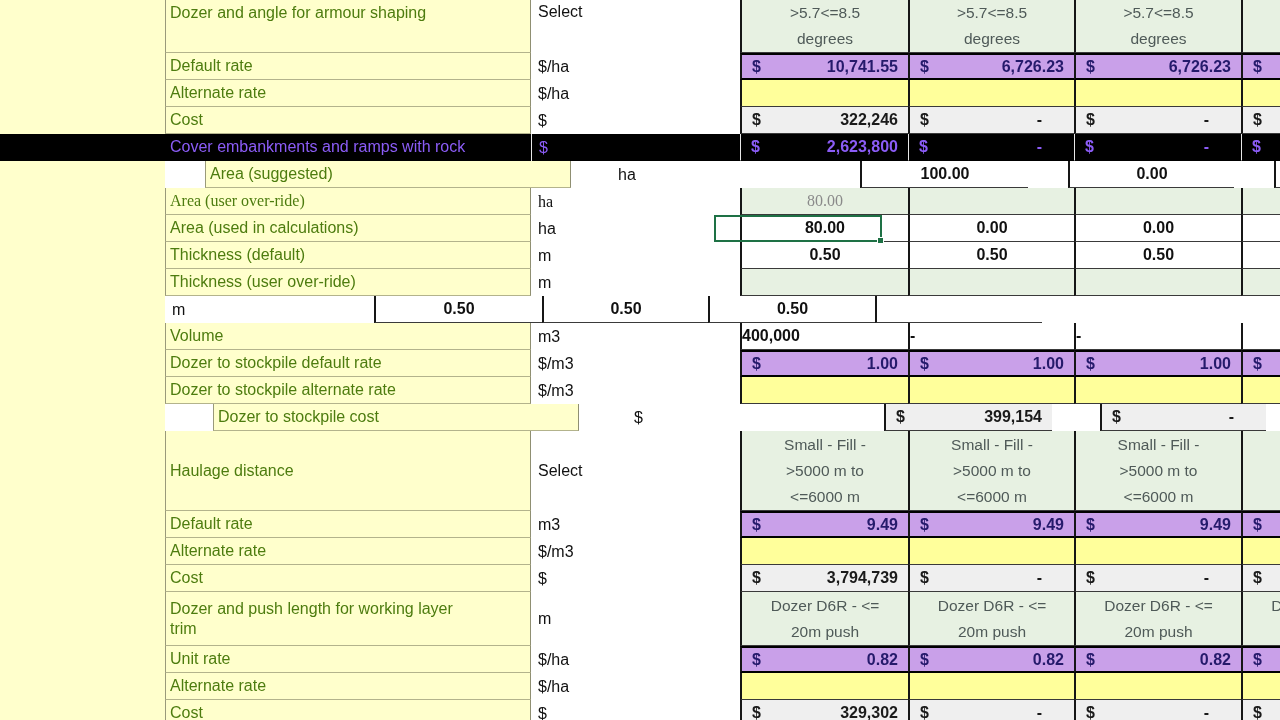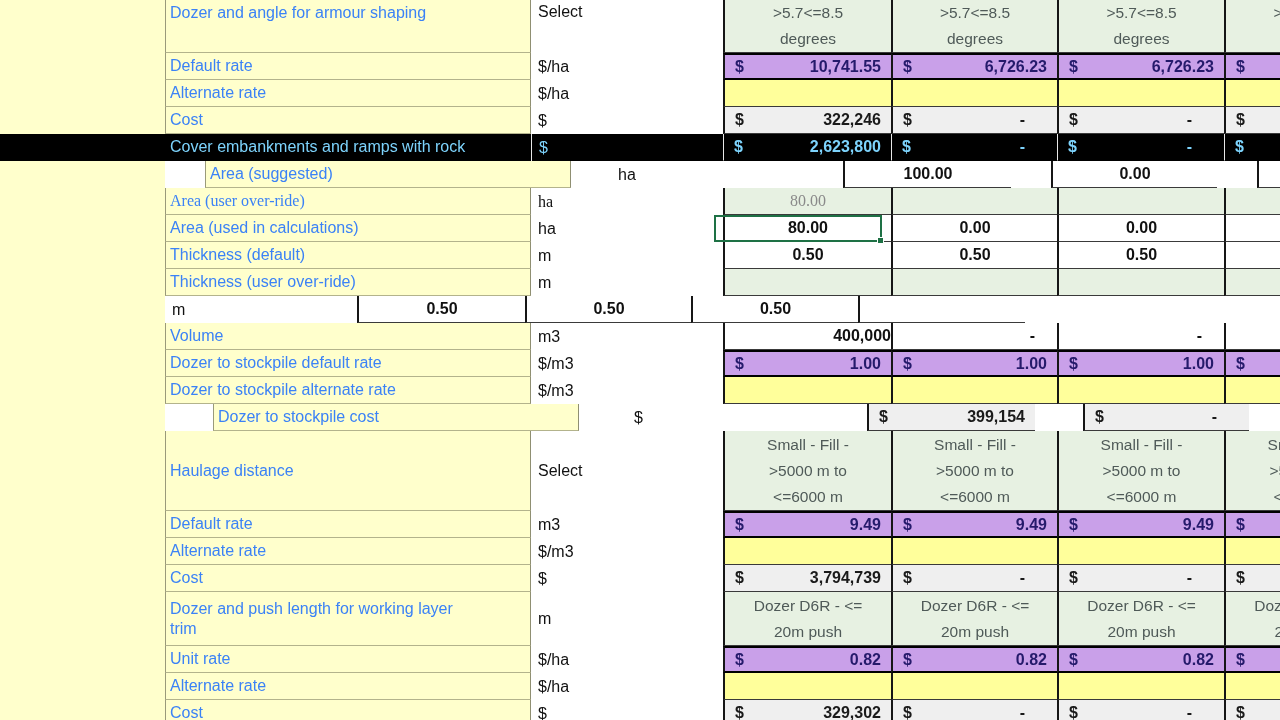--- a/index.html
+++ b/index.html
@@ -12,25 +12,25 @@
     color:#111;
   }
   .row{display:flex;flex:none;}
   .c{flex:none;box-sizing:border-box;display:flex;align-items:center;overflow:hidden;}
   
   .ca{width:165px;background:var(--label-fill);}
   
   .cb{
     width:366px;background:var(--label-fill);
     border-left:1px solid #9a9a7a;border-right:1px solid #8f8f72;border-bottom:1px solid #b3b38c;
-    font-size:16px;line-height:20px;color:#3b82f6;
+    font-size:16px;line-height:20px;color:#4d7c0f;
     padding:0 4px;white-space:pre-line;
   }
   
-  .cu{width:192px;background:#ffffff;font-size:16px;padding-left:7px;}
+  .cu{width:209px;background:#ffffff;font-size:16px;padding-left:7px;}
   
   .cd{
     width:168px;border-left:2px solid #161616;border-bottom:1px solid #3a3a3a;
     font-size:16px;font-weight:700;background:#ffffff;
   }
   .cd.e{width:166px;} .cd.f{width:167px;} .cd.g{width:167px;}
 
   
   .t-select .cd{
     background:var(--green-fill);color:var(--green-text);
@@ -38,24 +38,24 @@
     font-weight:400;font-size:15.5px;line-height:26px;
   }
   .t-rate .cd{
     background:var(--purple-fill);color:var(--purple-text);
     border-top:2px solid #000;border-bottom:2px solid #000;
     justify-content:space-between;padding:0 10px;
   }
   .t-blank .cd{background:var(--yellow-fill);}
   .t-cost .cd{background:#efefef;justify-content:space-between;padding:0 10px;color:#1a1a1a;}
   .t-num .cd{justify-content:center;}
-  .t-numr .cd{justify-content:flex-end;}
+  .t-numr .cd{justify-content:flex-start;}
   .t-override .cd{background:var(--green-fill);justify-content:center;color:#8a8a8a;font-weight:400;}
   .t-total .ca,.t-total .cb,.t-total .cu,.t-total .cd{
-    background:#000;color:#7dd3fc;border-color:#000;
+    background:#000;color:#8b5cf6;border-color:#000;
   }
   .t-total .cu{border-left:1px solid #e8e8e8;}
   .t-total .cd{border-left:1px solid #e8e8e8;border-bottom:1px solid #000;justify-content:space-between;padding:0 10px;}
   .t-total .cb{font-weight:400;}
   .val.dash{margin-right:22px;}
   
   .row-top .cb,.row-top .cu{align-items:flex-start;padding-top:3px;}
 
   
   #selection{

